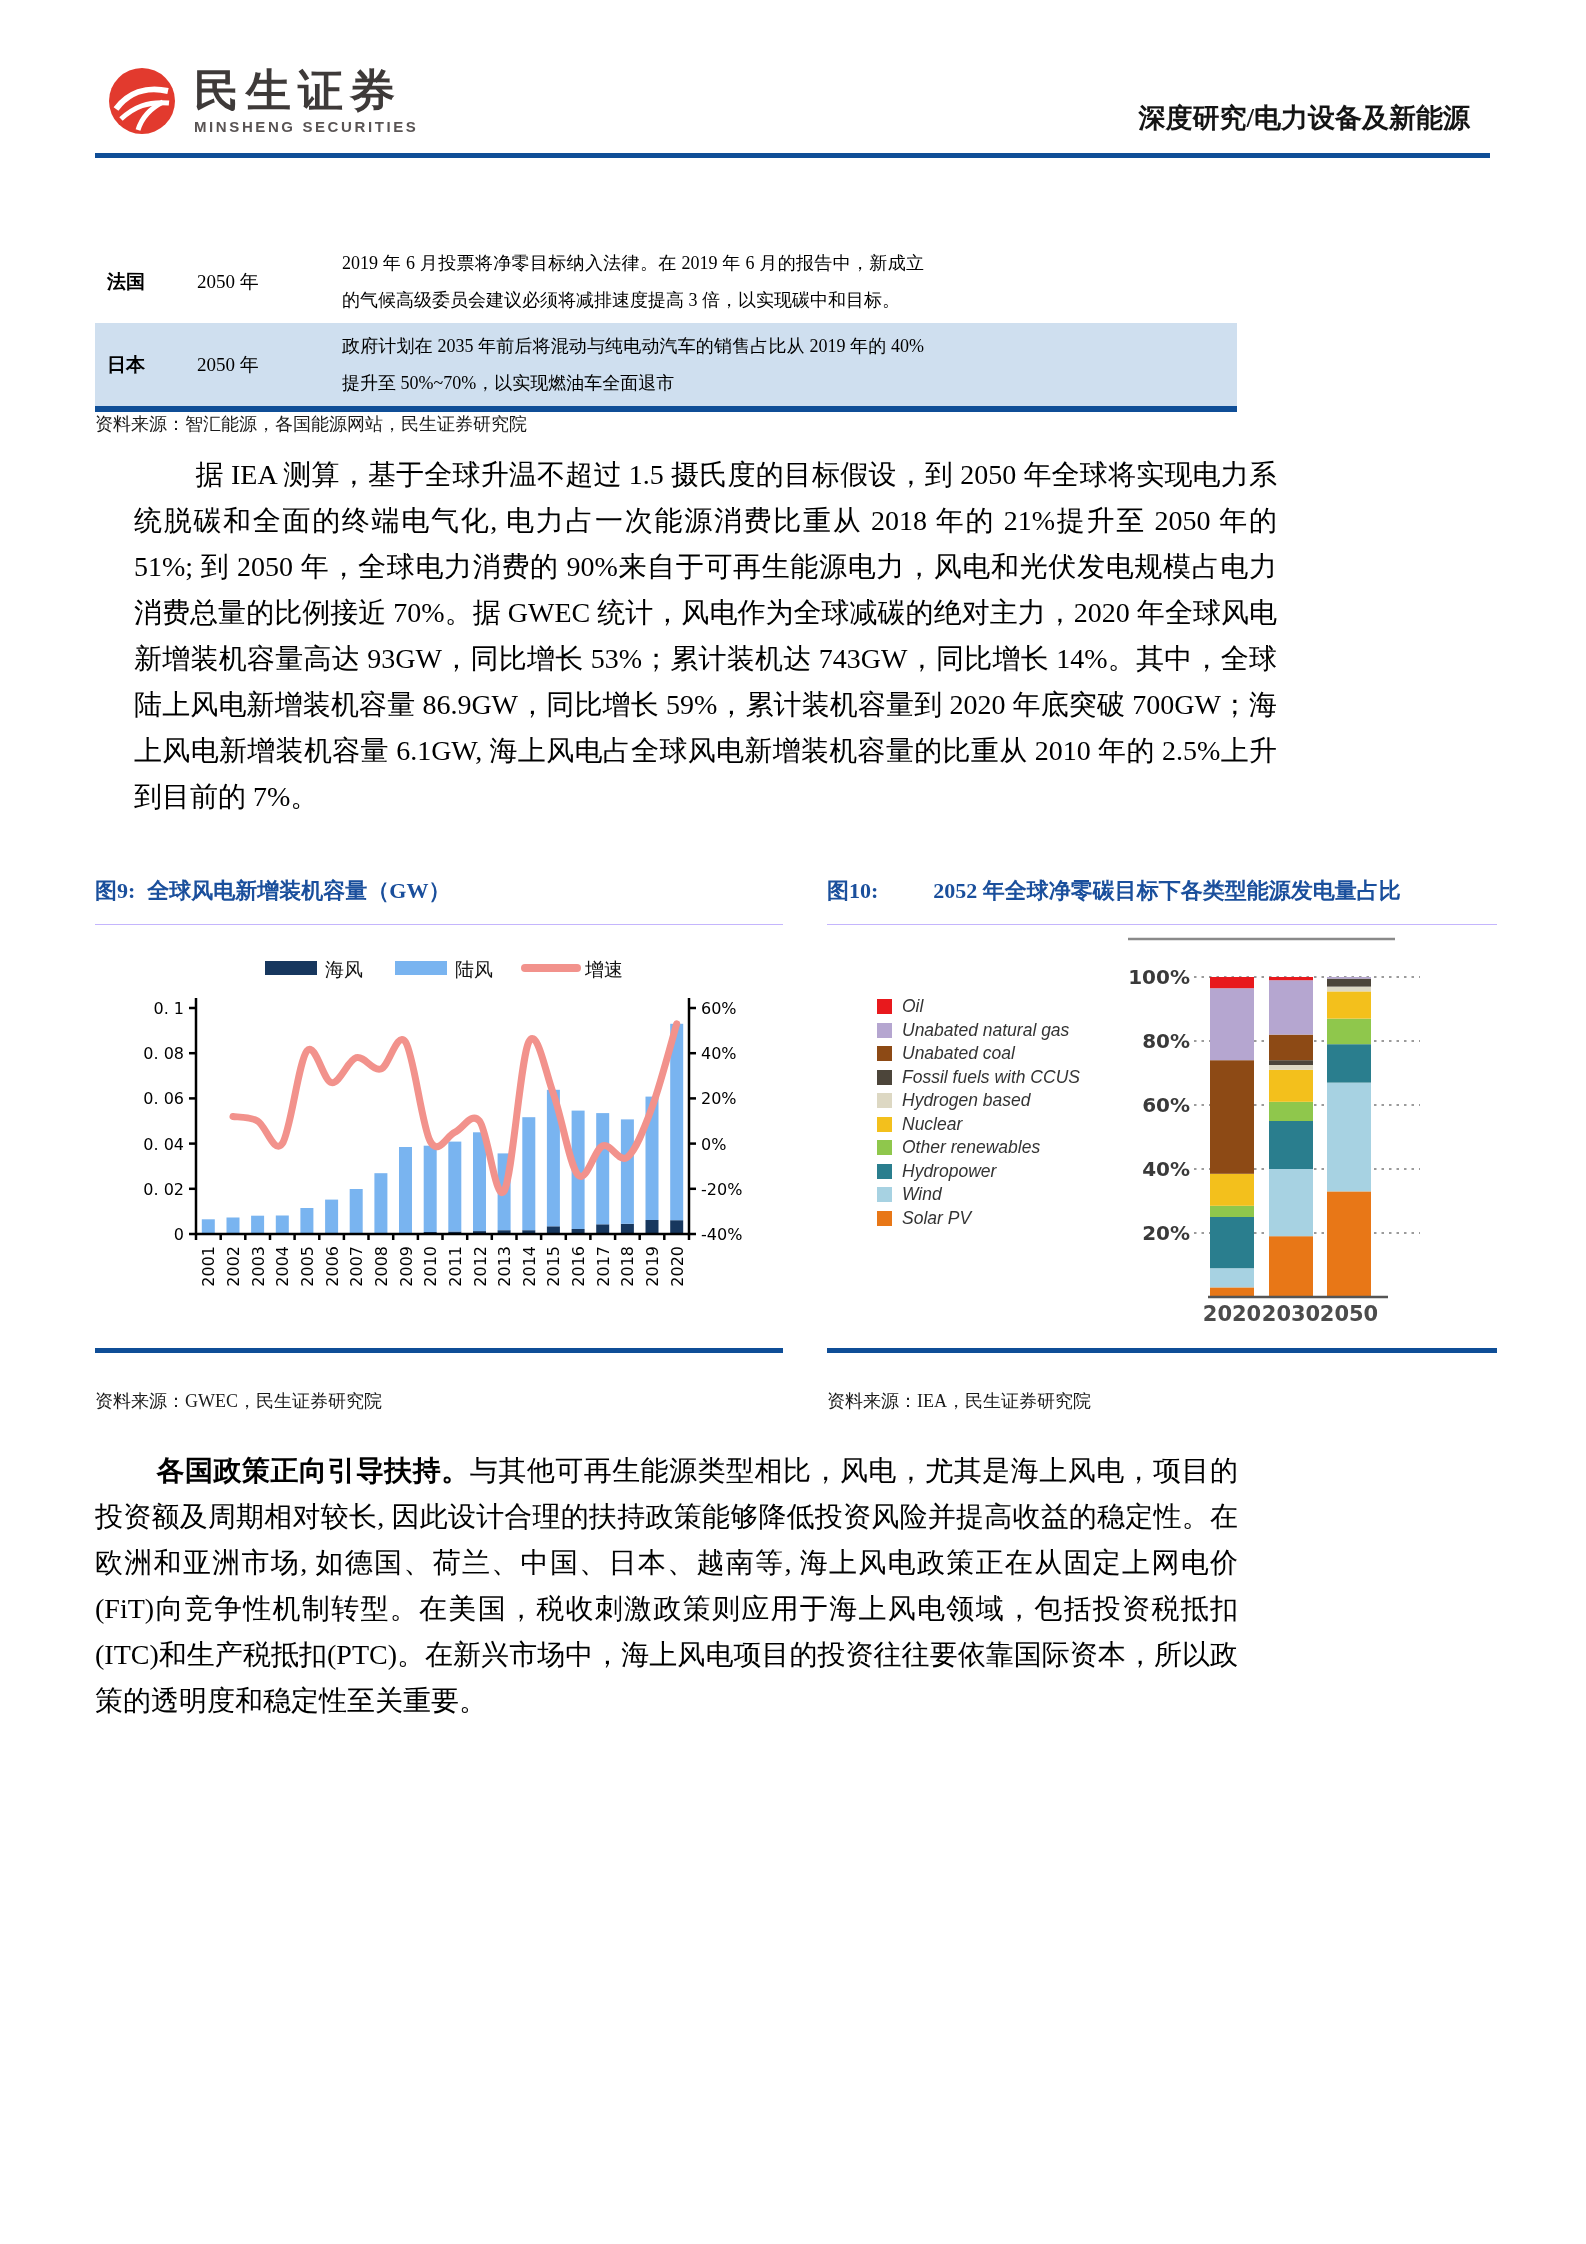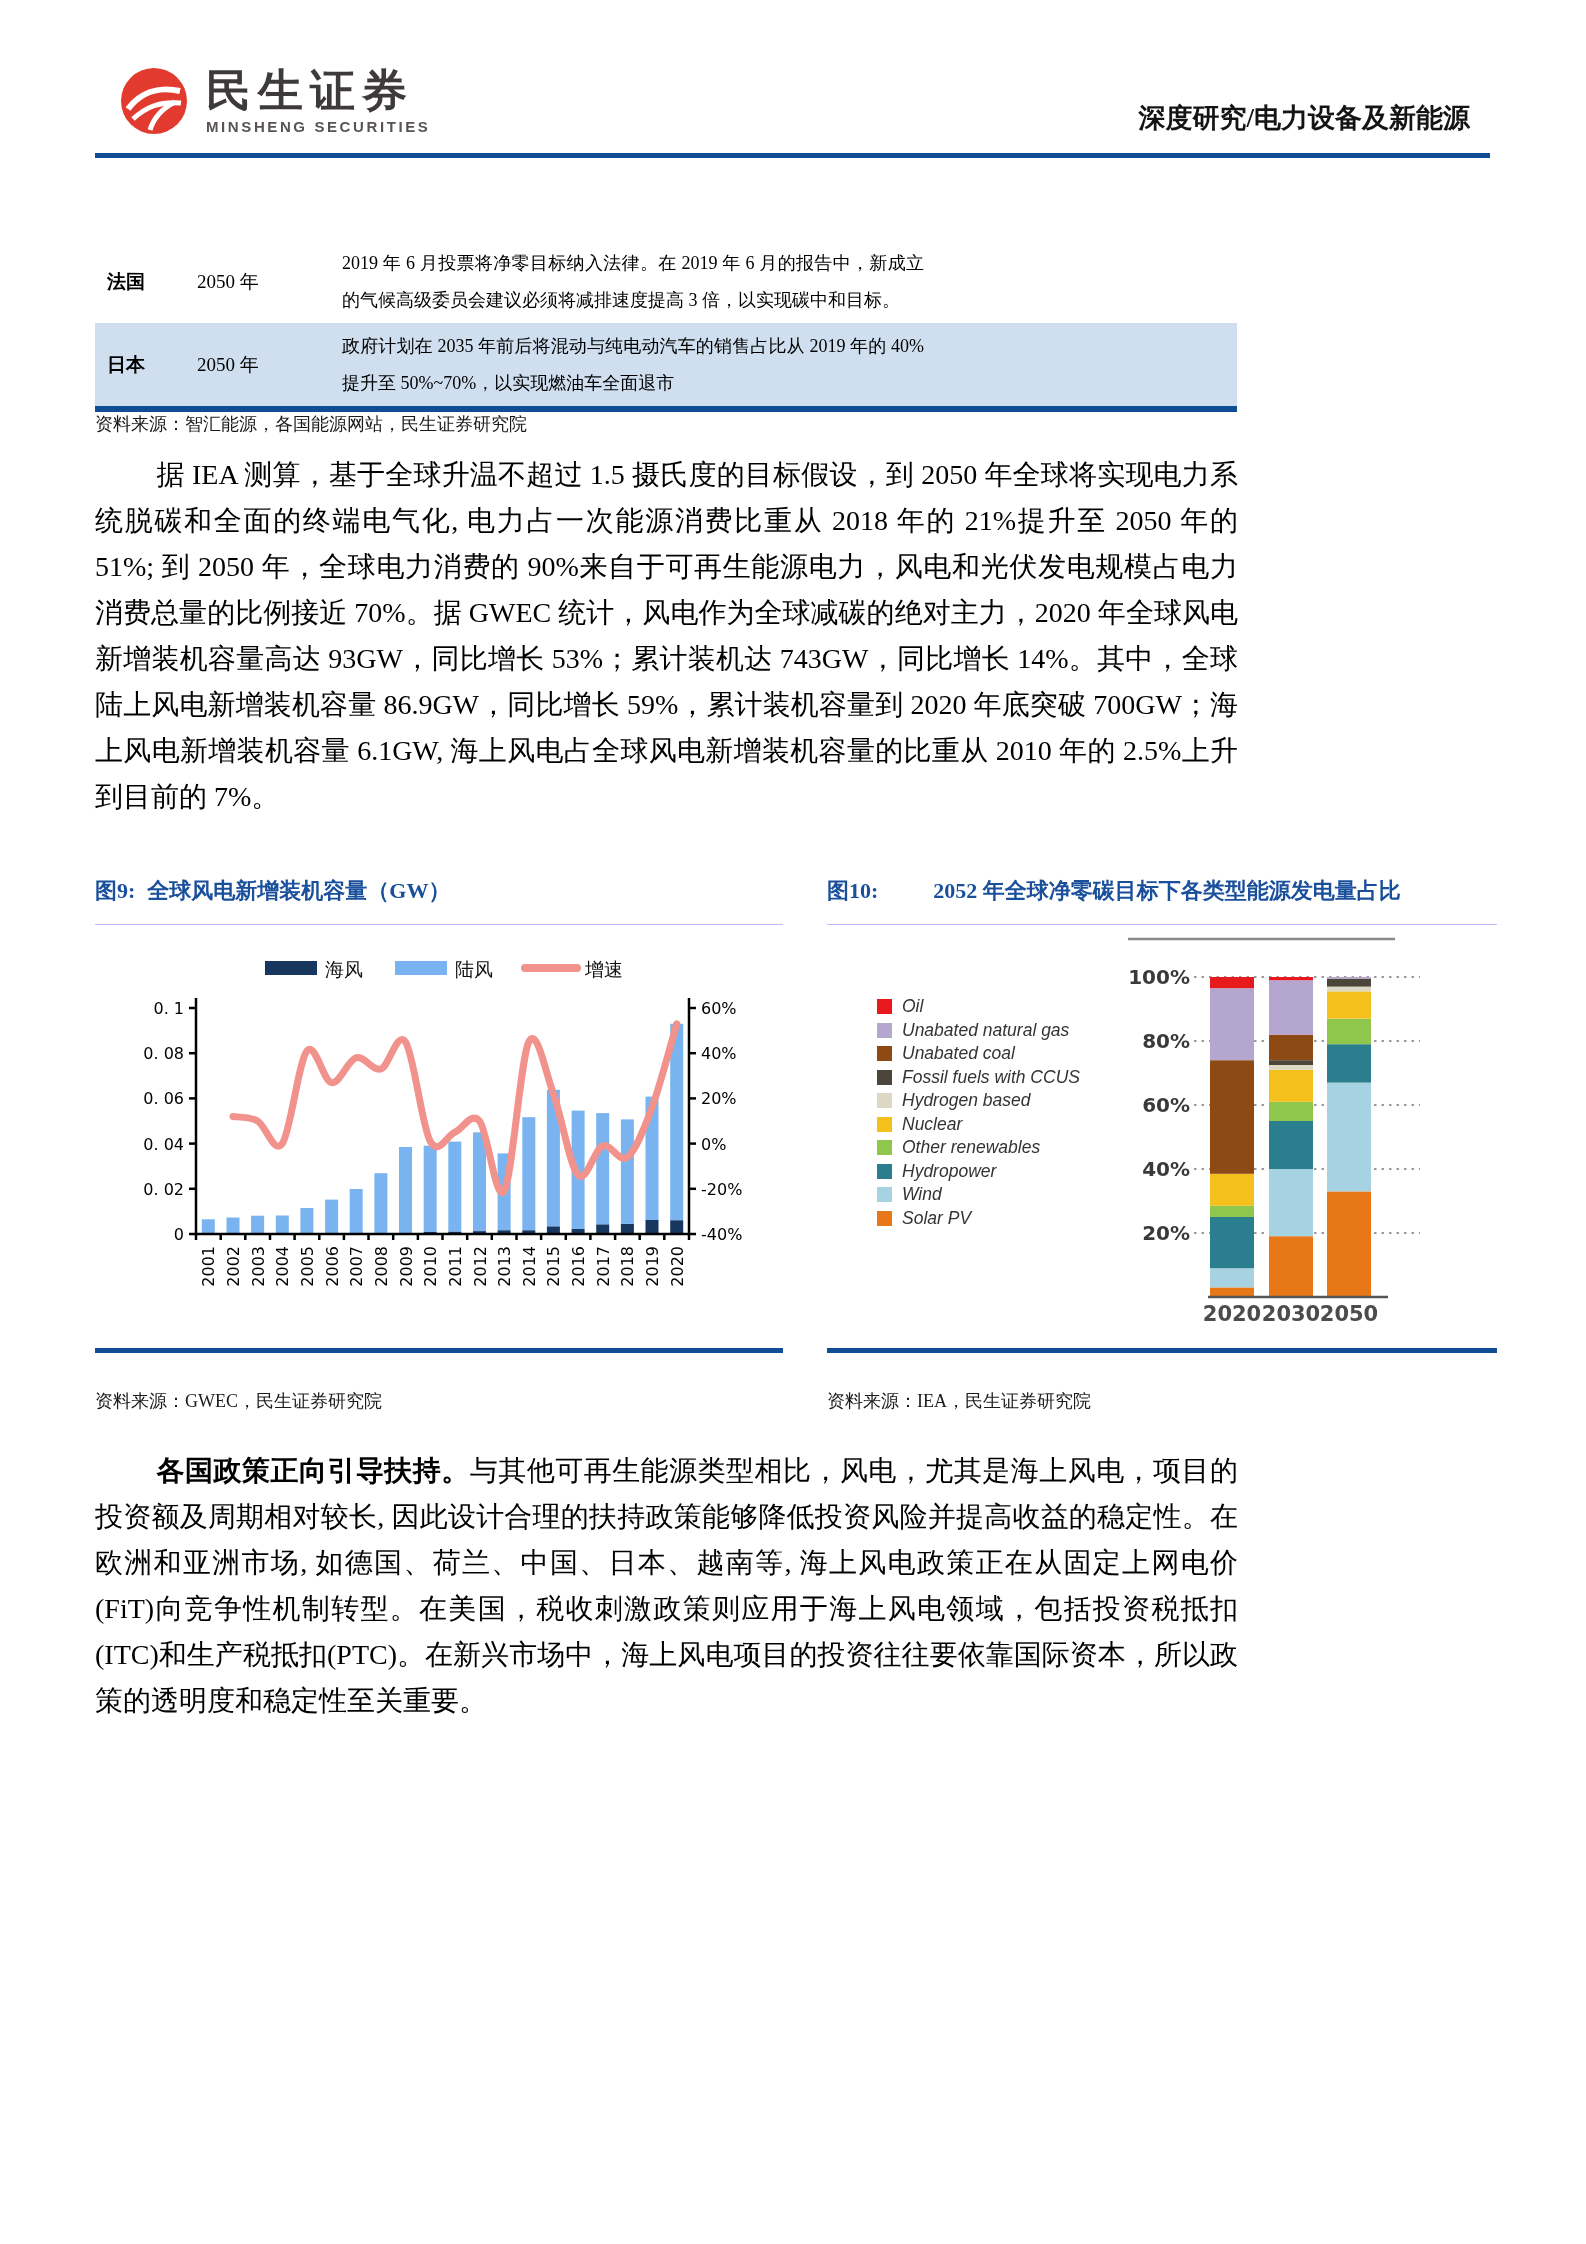--- a/index.html
+++ b/index.html
@@ -1,20 +1,20 @@
 <!DOCTYPE html>
 <html><head>
 <meta charset="utf-8">
 <style>
   html,body{margin:0;padding:0;background:#fff;}
   .page{position:relative;width:1586px;height:2244px;background:#ffffff;overflow:hidden;
         font-family:"Liberation Serif","DejaVu Serif",serif;color:#000;}
 
   
-  .hdr-left{position:absolute;left:120px;top:66px;display:flex;align-items:center;gap:18px;}
+  .hdr-left{position:absolute;left:108px;top:66px;display:flex;align-items:center;gap:18px;}
   .brand-block{display:flex;flex-direction:column;}
   .brand-cn{font-family:"Liberation Sans","DejaVu Sans",sans-serif;font-weight:700;font-size:45px;
             color:#3e3a39;letter-spacing:7px;line-height:50px;}
   .brand-en{font-family:"Liberation Sans","DejaVu Sans",sans-serif;font-weight:700;font-size:15px;
             color:#595454;letter-spacing:2.6px;margin-top:2px;}
   .doc-type{position:absolute;right:116px;top:100px;font-weight:700;font-size:27px;color:#141414;}
   .hdr-rule{position:absolute;left:95px;top:153px;width:1395px;height:5px;background:#0f4e97;}
 
   
   .ptable{position:absolute;left:95px;top:240px;width:1142px;border-bottom:6px solid #0f4e97;}
@@ -23,21 +23,21 @@
   .ptc.country{font-weight:700;font-size:19px;padding-left:12px;}
   .ptc.year{font-size:19px;}
   .ptc.desc{font-size:18px;line-height:37px;text-align:justify;}
   .desc-inner{max-width:582px;margin-left:39px;}
 
   .src{font-size:18px;color:#1a1a1a;}
   .tbl-src{position:absolute;left:95px;top:412px;}
 
   
   .para{position:absolute;left:95px;width:1143px;font-size:28px;line-height:46px;text-align:justify;}
-  .para-1{top:452px;text-indent:2.2em;}
+  .para-1{top:452px;text-indent:2.2em;margin-left:39px;}
   .para-2{top:1448px;text-indent:2.2em;}
   .lead{font-family:"Liberation Sans","DejaVu Sans",sans-serif;font-weight:700;margin-top:45px;}
 
   
   .figure{position:absolute;top:876px;}
   .figure.f9{left:95px;width:688px;}
   .figure.f10{left:827px;width:670px;}
   .fig-title{display:flex;align-items:flex-start;font-weight:700;font-size:22px;color:#1a4f9c;
              height:49px;border-bottom:1px solid #c4b5fd;box-sizing:border-box;}
   .f9 .fig-title .gap{width:12px;flex:none;}

